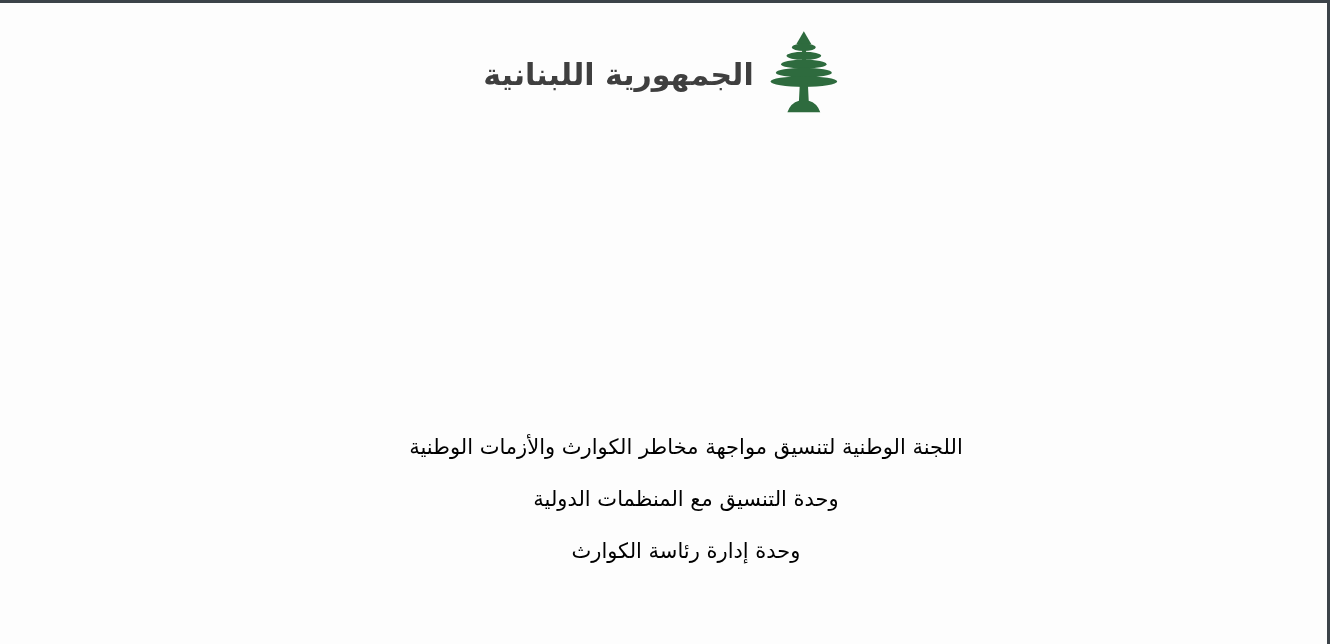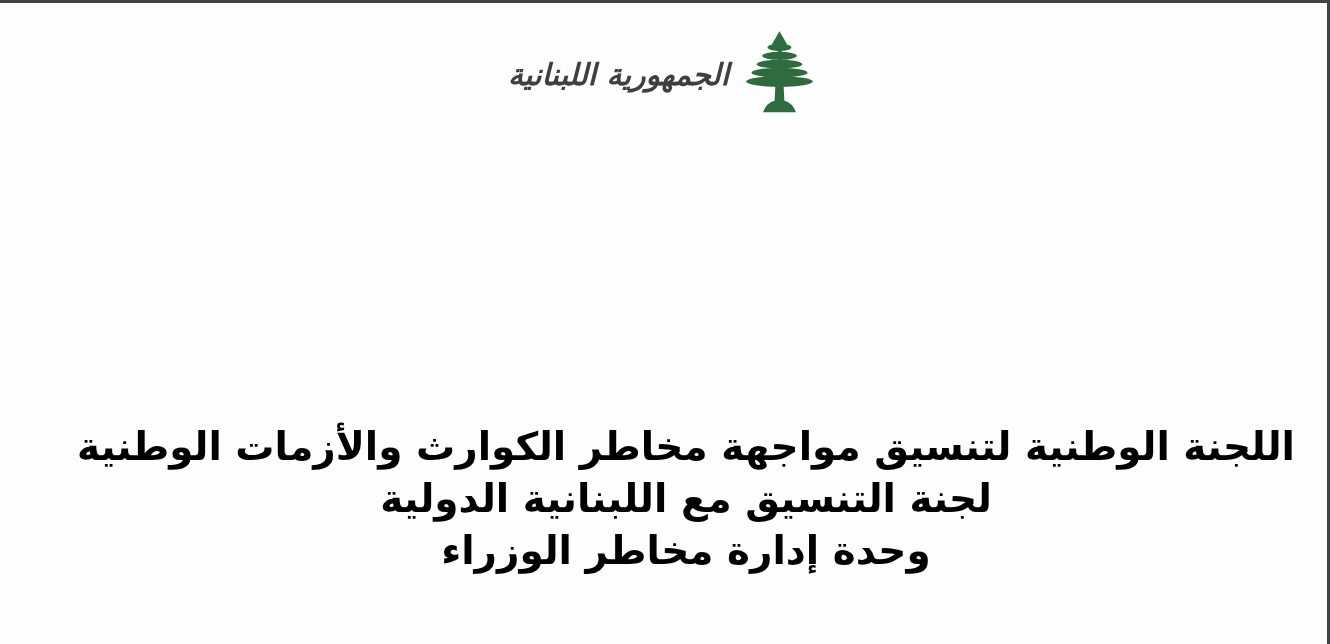--- a/index.html
+++ b/index.html
@@ -34,21 +34,20 @@
     align-items:center;
     gap:10px;
   }
   .logo-text{
     display:flex;
     flex-direction:column;
     align-items:center;
     gap:12px;
     direction:rtl;
     color:var(--calligraphy);
-    font-style:italic;
   }
   .logo-line1{
     font-size:30px;
     font-weight:bold;
     letter-spacing:1px;
   }
   .logo-line2{
     font-size:19px;
     font-weight:bold;
   }
@@ -83,22 +82,22 @@
   
   .subtitles{
     position:absolute;
     top:418px;
     left:0;
     width:100%;
     text-align:center;
     direction:rtl;
   }
   .subtitles p{
-    font-size:39px;
-    font-weight:bold;
+    font-size:21px;
+    font-weight:normal;
     color:var(--text);
     line-height:52px;
     white-space:nowrap;
     padding-left:45px;
   }
 </style>
 </head>
 <body>
 
 <div class="page">
@@ -115,17 +114,17 @@
       <ellipse cx="45" cy="39" rx="25.5" ry="5"></ellipse>
       <ellipse cx="45" cy="48.5" rx="31.5" ry="5.5"></ellipse>
       <ellipse cx="45" cy="58.5" rx="37.5" ry="6"></ellipse>
       <path d="M40.5,60 L49.5,60 L50.5,80 Q60,82.5 63.5,93 L26.5,93 Q30,82.5 39.5,80 Z"></path>
     </svg>
   </div>
 
 
   <div class="subtitles">
     <p>اللجنة الوطنية لتنسيق مواجهة مخاطر الكوارث والأزمات الوطنية</p>
-    <p>لجنة التنسيق مع اللبنانية الدولية</p>
-    <p>وحدة إدارة مخاطر الوزراء</p>
+    <p>وحدة التنسيق مع المنظمات الدولية</p>
+    <p>وحدة إدارة رئاسة الكوارث</p>
   </div>
 
 </div>
 
 </body></html>

